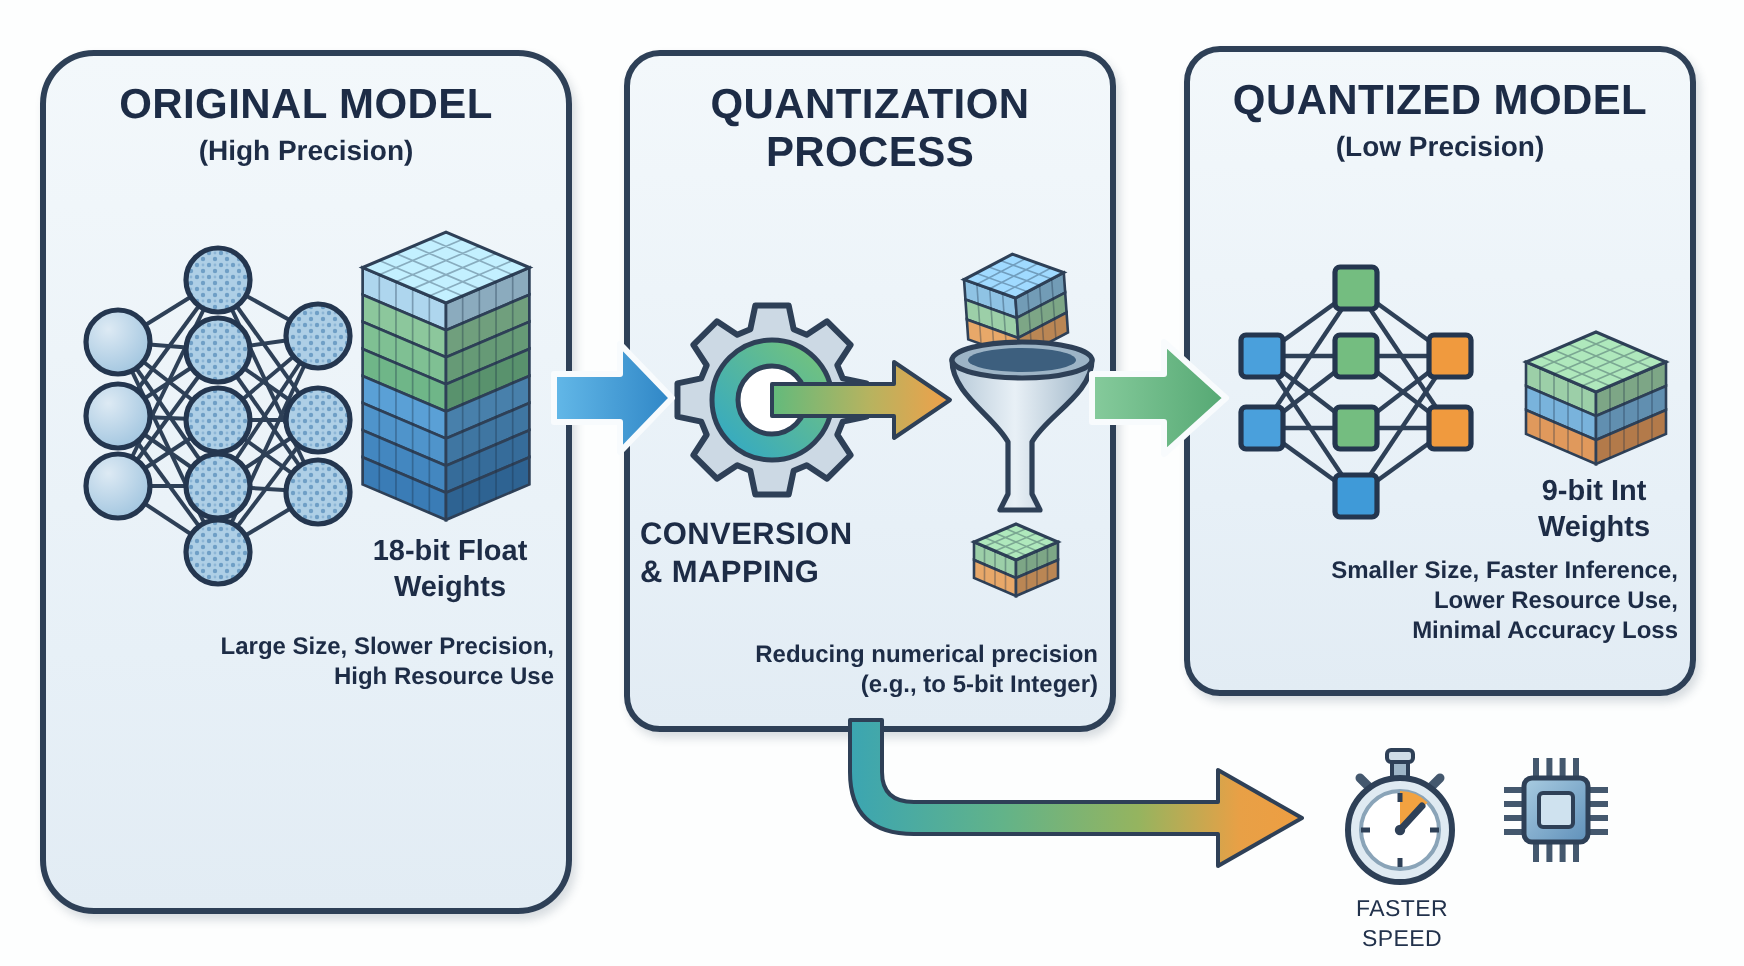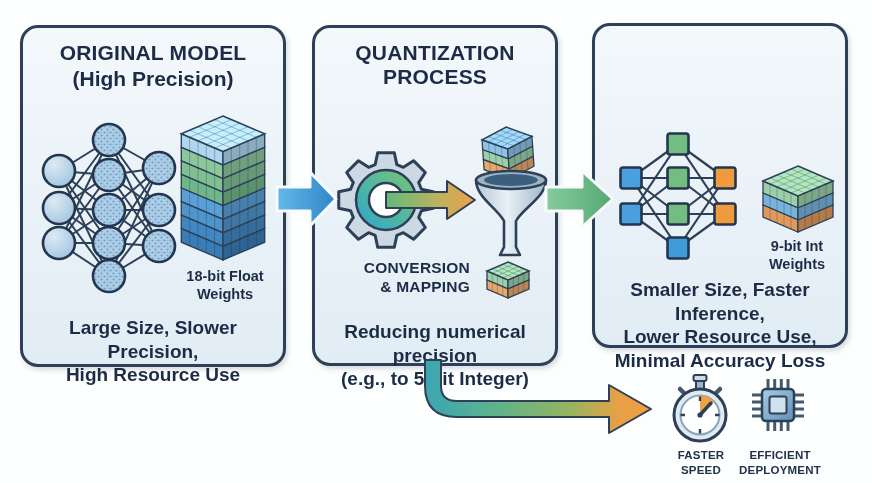--- a/index.html
+++ b/index.html
@@ -10,31 +10,31 @@
     font-family:"Liberation Sans", sans-serif;
     color:#1d2c46;
   }
   .panel {
     position:absolute;
     background:linear-gradient(180deg,#f3f8fb 0%,#e7f0f7 70%,#e2ecf4 100%);
     border:3px solid #2e4057;
     border-radius:18px;
     box-shadow:2px 3px 5px rgba(45,64,87,0.18);
   }
-  #panel-original  { left:20px;  top:25px; width:266px; height:342px; }
+  #panel-original  { left:20px;  top:25px; width:266px; height:432px;border-radius:27px; }
   #panel-process   { left:312px; top:25px; width:246px; height:341px; }
   #panel-quantized { left:592px; top:23px; width:256px; height:325px; }
   .titleblock { position:absolute; top:13px; left:0; right:0; text-align:center; }
   .panel-title { font-size:21px; font-weight:bold; letter-spacing:.2px; line-height:1.12; white-space:pre-line; }
-  .panel-sub   { font-size:21px; font-weight:bold; margin-top:2px; }
+  .panel-sub   { font-size:14px; font-weight:bold; margin-top:2px; }
   .ml { white-space:pre-line;text-align:center; }
   .weights-label { position:absolute; font-size:14.5px; font-weight:bold; line-height:1.22; text-align:center; }
-  .panel-desc { position:absolute; left:6px; right:6px; text-align:center; font-size:19px; font-weight:bold; line-height:1.24; }
-  .step-label { position:absolute; font-size:15.5px; font-weight:bold; line-height:1.2; text-align:right; letter-spacing:.2px; }
-  .outcome-label { position:absolute; font-size:11.5px; font-weight:bold; line-height:1.3; text-align:center; letter-spacing:.2px; color:#22324c; }
+  .panel-desc { position:absolute; left:6px; right:6px; text-align:right; font-size:12px; font-weight:bold; line-height:1.24; }
+  .step-label { position:absolute; font-size:15.5px; font-weight:bold; line-height:1.2; text-align:left; letter-spacing:.2px; }
+  .outcome-label { position:absolute; font-size:11.5px; font-weight:normal; line-height:1.3; text-align:center; letter-spacing:.2px; color:#22324c; }
   svg { position:absolute; overflow:visible; }
   #defs-svg { width:0; height:0; position:absolute; }
 </style>
 </head>
 <body>
 
 <div id="canvas">
 
   <svg id="defs-svg" aria-hidden="true">
     <defs>
@@ -187,20 +187,24 @@
         <polygon points="23,2 44,11 23,20 2,11" fill="rgb(175,232,188)" stroke="#2e4057" stroke-width="1.5"></polygon>
         <path d="M17.75,4.25 L38.75,13.25 M28.25,4.25 L7.25,13.25 M7.25,13.25 v18 M28.25,17.75 v18 M12.5,6.5 L33.5,15.5 M33.5,6.5 L12.5,15.5 M12.5,15.5 v18 M33.5,15.5 v18 M7.25,8.75 L28.25,17.75 M38.75,8.75 L17.75,17.75 M17.75,17.75 v18 M38.75,13.25 v18 " stroke="rgba(25,45,70,0.35)" stroke-width="0.8" fill="none"></path>
       </svg>
     <div class="step-label ml" style="left:5px;top:231px;width:150px">CONVERSION
 &amp; MAPPING</div>
     <div class="panel-desc ml" style="top:292px">Reducing numerical precision
 (e.g., to 5-bit Integer)</div>
   </div>
 
   <div class="panel" id="panel-quantized">
+    <div class="titleblock">
+      <div class="panel-title">QUANTIZED MODEL</div>
+      <div class="panel-sub">(Low Precision)</div>
+    </div>
     <svg id="net-int" style="left:18px;top:94px" width="130" height="150" viewBox="0 0 130 150">
         <line x1="18" y1="58" x2="65" y2="24" stroke="#2e4057" stroke-width="2.2"></line>
         <line x1="18" y1="58" x2="65" y2="58" stroke="#2e4057" stroke-width="2.2"></line>
         <line x1="18" y1="58" x2="65" y2="94" stroke="#2e4057" stroke-width="2.2"></line>
         <line x1="18" y1="58" x2="65" y2="128" stroke="#2e4057" stroke-width="2.2"></line>
         <line x1="18" y1="94" x2="65" y2="24" stroke="#2e4057" stroke-width="2.2"></line>
         <line x1="18" y1="94" x2="65" y2="58" stroke="#2e4057" stroke-width="2.2"></line>
         <line x1="18" y1="94" x2="65" y2="94" stroke="#2e4057" stroke-width="2.2"></line>
         <line x1="18" y1="94" x2="65" y2="128" stroke="#2e4057" stroke-width="2.2"></line>
         <line x1="65" y1="24" x2="112" y2="58" stroke="#2e4057" stroke-width="2.2"></line>
@@ -289,16 +293,14 @@
       <line x1="4" y1="35" x2="14" y2="35"></line>
         <line x1="4" y1="42" x2="14" y2="42"></line>
       <line x1="46" y1="21" x2="56" y2="21"></line>
         <line x1="46" y1="28" x2="56" y2="28"></line>
       <line x1="46" y1="35" x2="56" y2="35"></line>
         <line x1="46" y1="42" x2="56" y2="42"></line>
     </g>
     <rect x="14" y="15" width="32" height="32" rx="4" fill="url(#chipG)" stroke="#2e4057" stroke-width="2.5"></rect>
     <rect x="21.5" y="22.5" width="17" height="17" rx="2" fill="#cfe2ef" stroke="#2e4057" stroke-width="2"></rect>
   </svg>
-  <div class="outcome-label ml" style="left:734px;top:448px;width:92px">EFFICIENT
-DEPLOYMENT</div>
 
 </div>
 
 </body></html>

